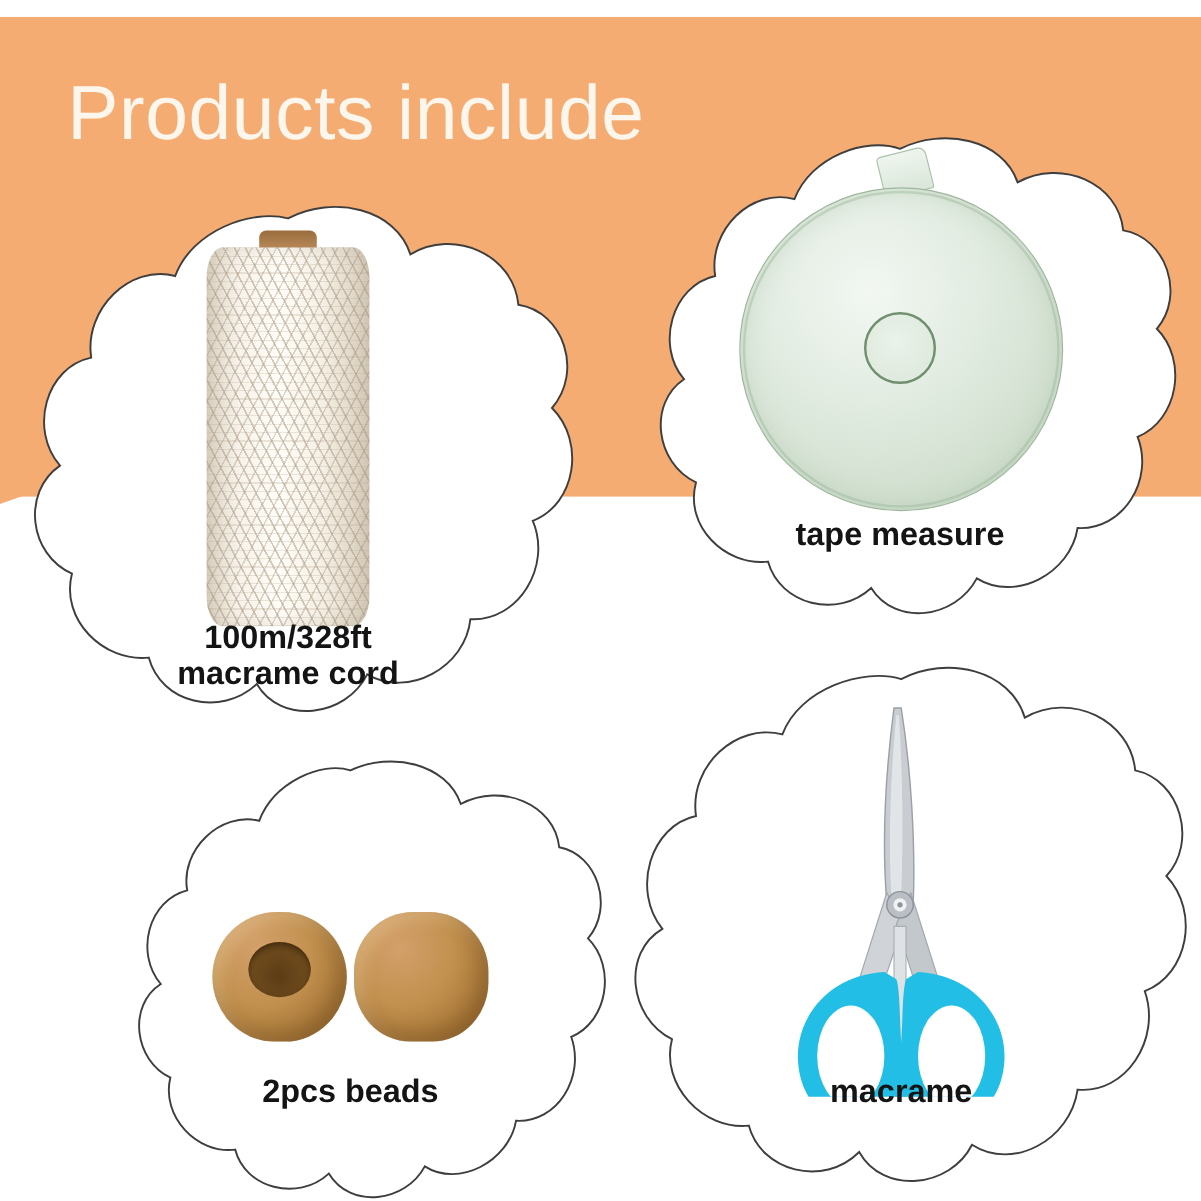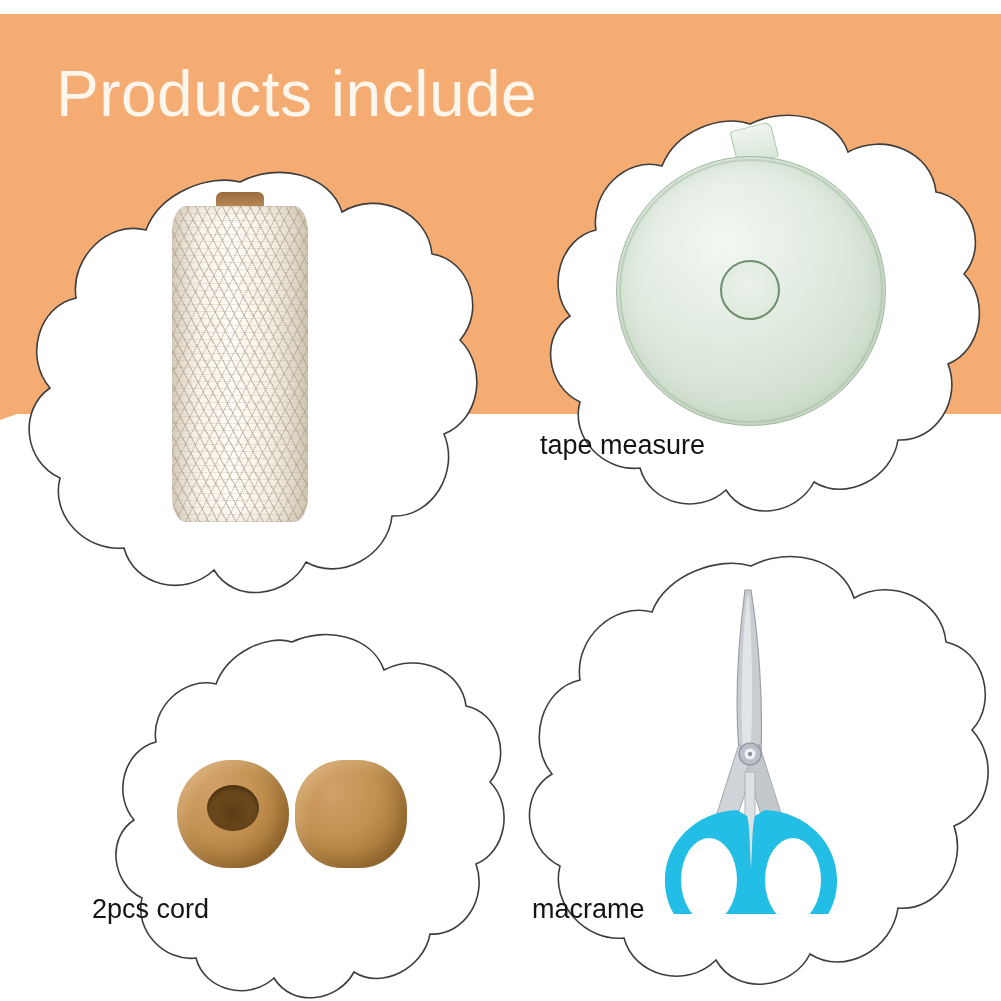--- a/index.html
+++ b/index.html
@@ -60,25 +60,26 @@
   .card .content {
     position: absolute;
     left: 0;
     top: 0;
     width: 100%;
     height: 100%;
   }
   .caption {
     position: absolute;
     width: 100%;
-    text-align: left;
+    text-align: center;
     color: #141414;
     font-size: 27px;
     line-height: 1.12;
     white-space: pre-line;
+    font-weight: bold;
   }
   
   .spool {
     position: absolute;
     left: 50%;
     transform: translateX(-50%);
     top: 24px;
     width: 136px;
     height: 330px;
   }
@@ -237,20 +238,22 @@
         C-6,294 -12,242 20,220
         C-6,190 8,138 46,130
         C40,90 78,52 116,62
         C130,24 180,6 210,14 Z"></path>
     </svg>
     <div class="content">
       <div class="spool">
         <div class="spool-core"></div>
         <div class="spool-body"></div>
       </div>
+      <div class="caption" style="top:348px;">100m/328ft
+macrame cord</div>
     </div>
   </div>
 
   <div class="card" style="left:540px; top:112px; width:420px; height:390px;">
     <svg class="petal" width="420" height="390" viewBox="0 0 420 390">
       <path class="petal-path" d="
         M210,12
         C246,-6 296,4 308,40
         C344,20 392,40 396,80
         C432,86 448,134 424,162
@@ -294,21 +297,21 @@
         C58,76 92,44 124,52
         C136,20 176,2 200,10 Z"></path>
     </svg>
     <div class="content">
       <div class="beads">
         <div class="bead left">
           <div class="bead-hole"></div>
         </div>
         <div class="bead right"></div>
       </div>
-      <div class="caption" style="top:262px;">2pcs cord</div>
+      <div class="caption" style="top:262px;">2pcs beads</div>
     </div>
   </div>
 
   <div class="card" style="left:532px; top:552px; width:438px; height:438px;">
     <svg class="petal" width="438" height="438" viewBox="0 0 438 438">
       <path class="petal-path" d="
         M219,14
         C257,-6 310,6 322,46
         C360,24 410,48 414,90
         C452,98 466,150 440,178

